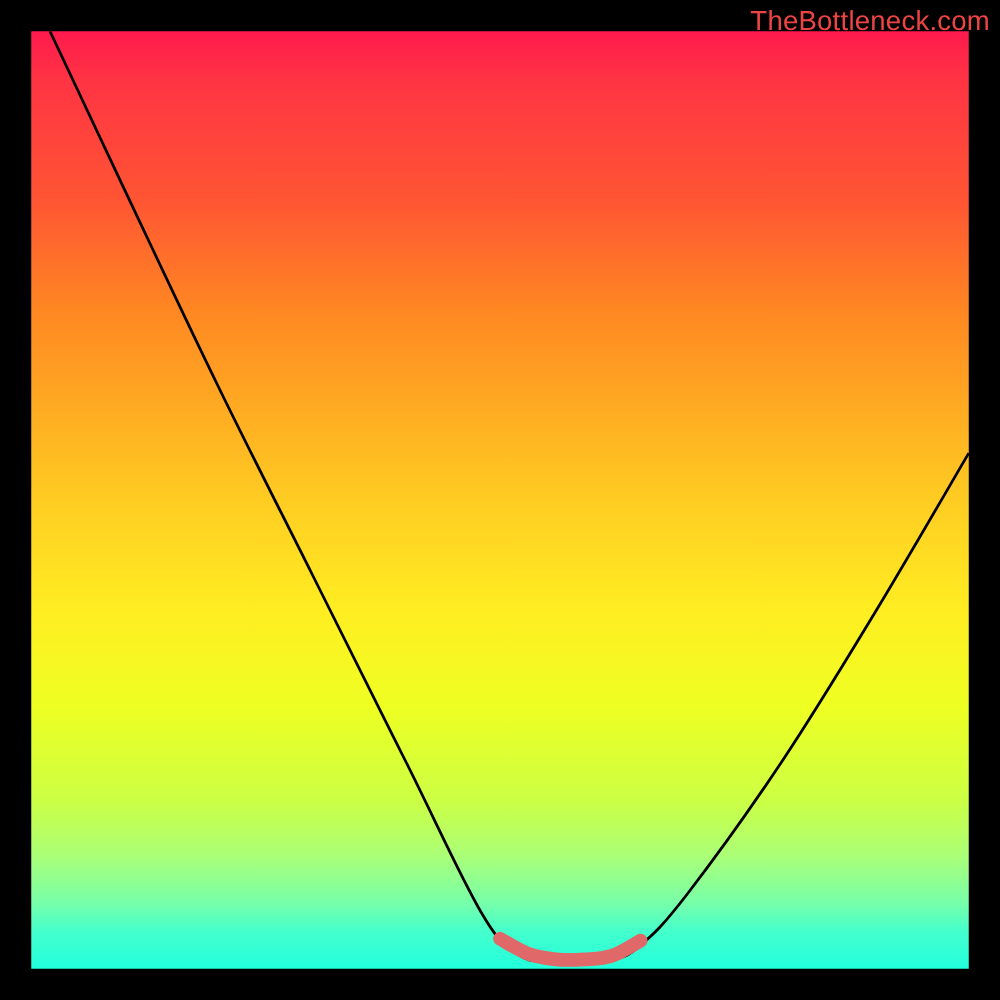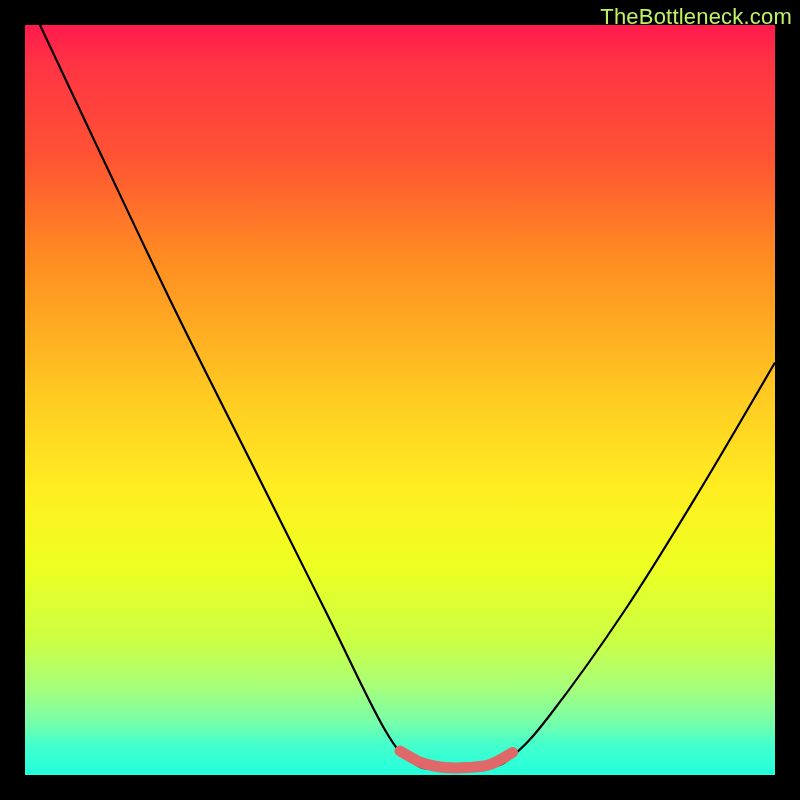--- a/index.html
+++ b/index.html
@@ -30,21 +30,21 @@
       #aaff77 88%,
       #77ffaa 93%,
       #44ffcc 96%,
       #22ffdd 100%
     );
   }
   .watermark {
     position: absolute;
     top: 4px;
     right: 8px;
-    color: #bef264;
+    color: #ef4444;
     font-size: 22px;
     font-weight: 500;
     z-index: 10;
     letter-spacing: 0.2px;
   }
   svg.curve {
     position: absolute;
     left: 0;
     top: 0;
     width: 750px;

